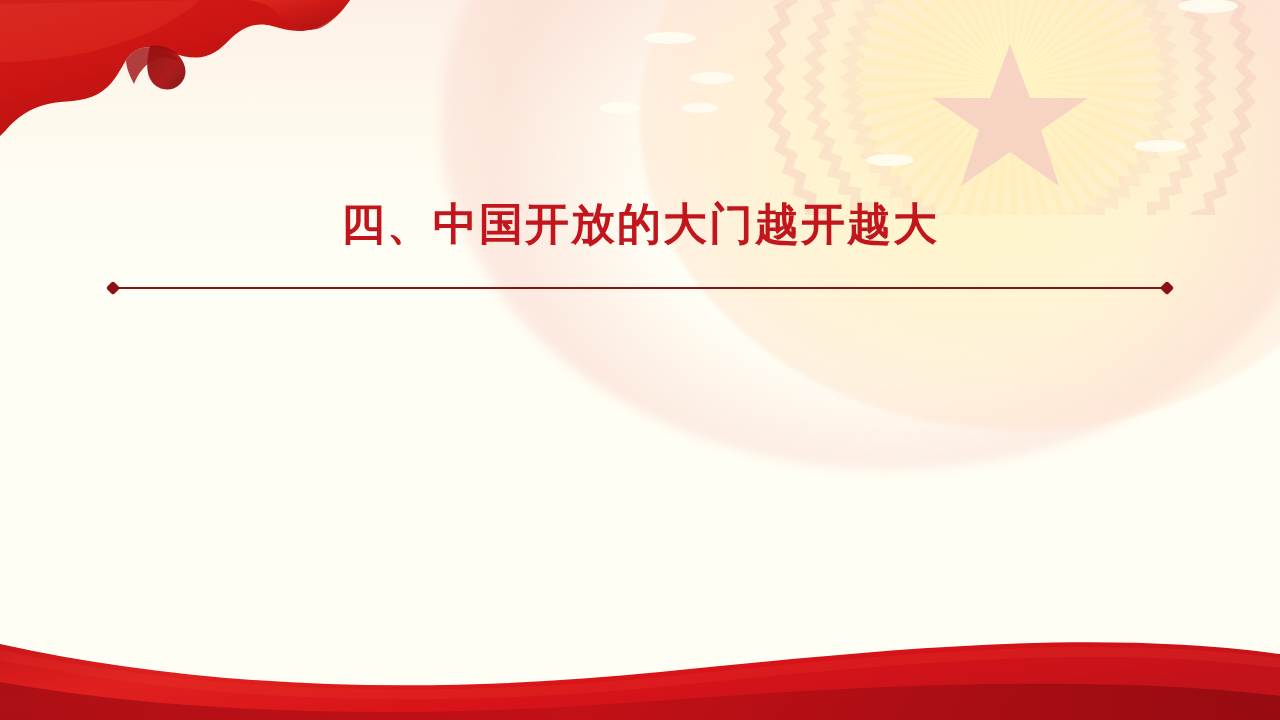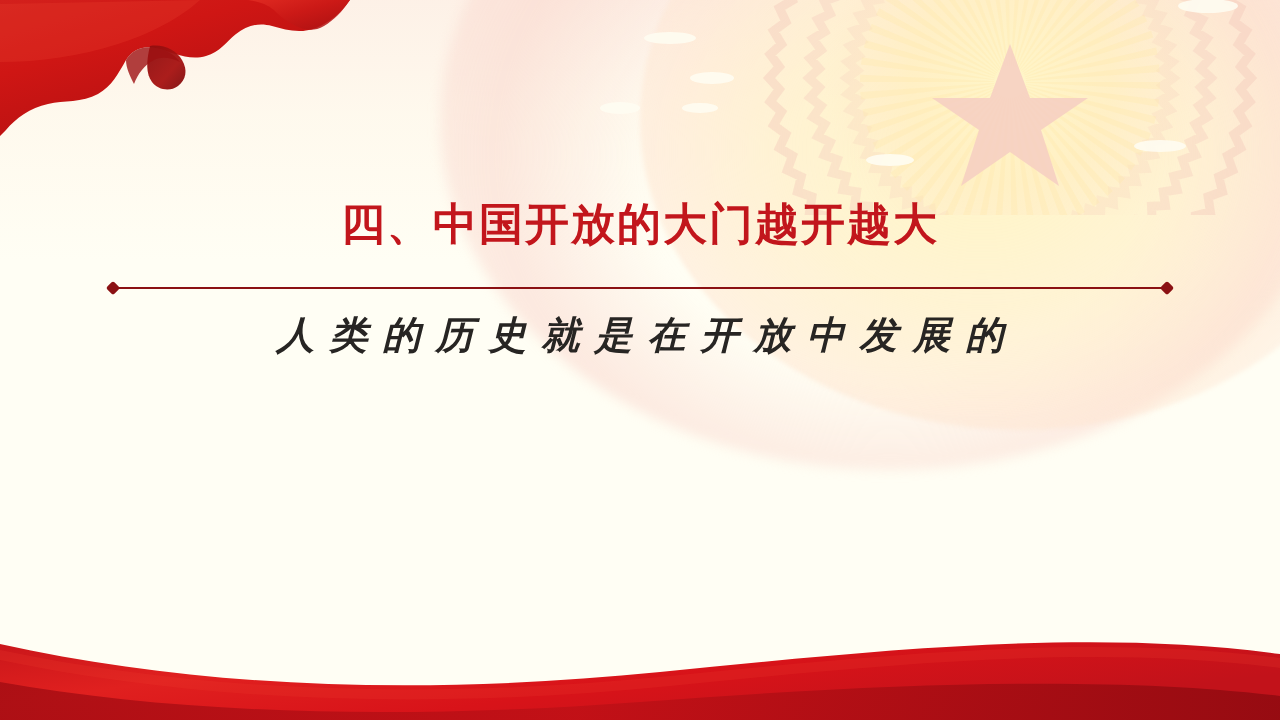--- a/index.html
+++ b/index.html
@@ -321,15 +321,14 @@
   <div class="title-block">
     <h1 class="main-title">四、中国开放的大门越开越大</h1>
   </div>
 
   <div class="divider-wrap">
     <span class="divider-dot left"></span>
     <span class="divider-line"></span>
     <span class="divider-dot right"></span>
   </div>
 
-  <div class="subtitle">人类的历史就是在开放中发展的</div>
 
 </div>
 
 </body></html>

